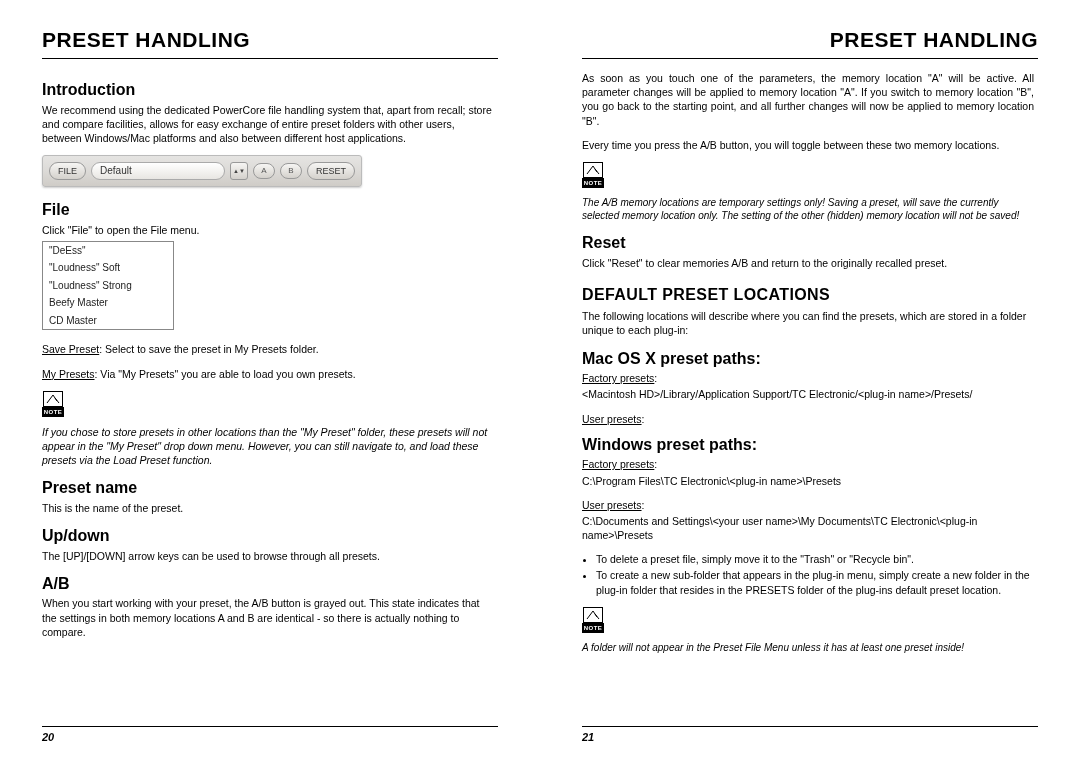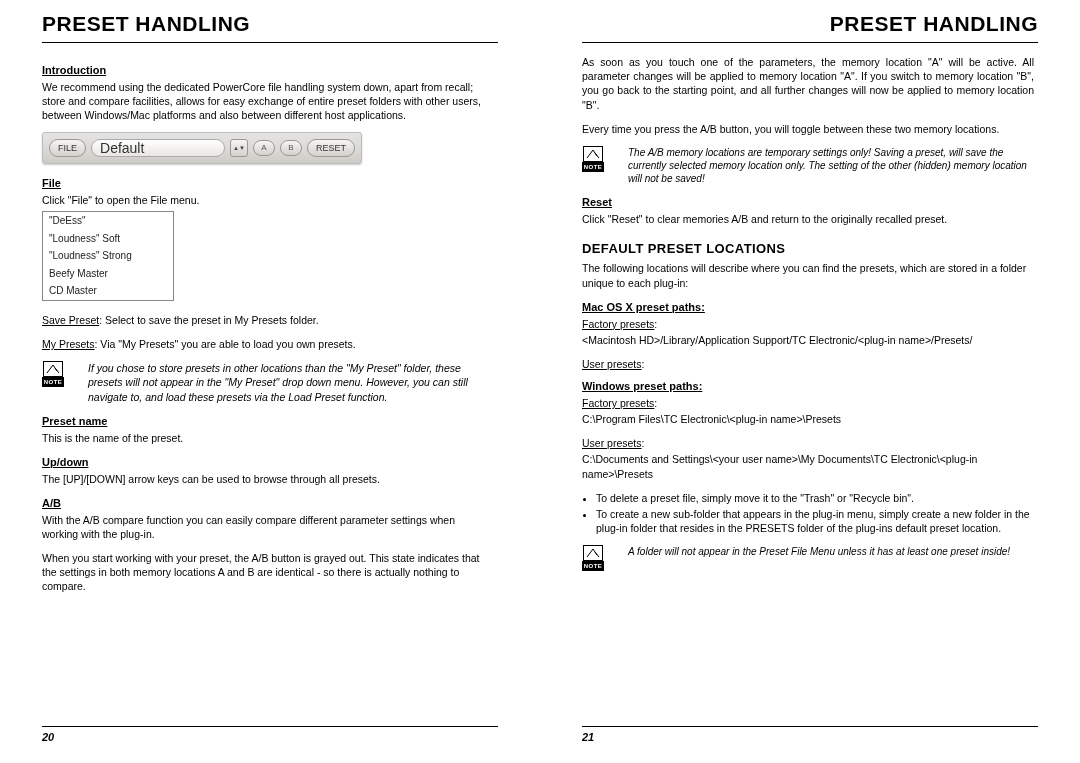--- a/index.html
+++ b/index.html
@@ -13,21 +13,21 @@
     height: 763px;
     overflow: hidden;
   }
   .spread {
     display: flex;
     width: 1080px;
     height: 763px;
   }
   .page {
     width: 540px;
-    padding: 12px 42px 20px 42px;
+    padding: 28px 42px 20px 42px;
     box-sizing: border-box;
     display: flex;
     flex-direction: column;
     position: relative;
   }
   .page-header {
     border-bottom: 1.5px solid #000;
     padding-bottom: 6px;
     margin-bottom: 12px;
   }
@@ -42,30 +42,29 @@
   .content {
     flex: 1;
     font-size: 10.5px;
     line-height: 1.35;
   }
   .underline { text-decoration: underline; }
   .para { margin: 0 4px 10px 0; }
   .tight { margin: 0 0 2px 0; }
   .section-heading {
     font-weight: bold;
-    font-size: 11px;
+    font-size: 16px;
     margin-top: 8px;
     margin-bottom: 2px;
-    text-decoration: underline;
   }
   .big-heading {
     font-family: "Arial Narrow", Arial, sans-serif;
     font-stretch: condensed;
     font-weight: 900;
-    font-size: 13px;
+    font-size: 16px;
     letter-spacing: 0.4px;
     margin-top: 14px;
     margin-bottom: 4px;
   }
   .toolbar-img {
     width: 320px;
     height: 32px;
     background: linear-gradient(#e5e4e2, #dcdad7 50%, #cfccc7);
     border: 1px solid #bbb;
     border-radius: 3px;
@@ -91,21 +90,21 @@
     padding: 0 8px;
   }
   .tb-field {
     background: linear-gradient(#fff,#e8e6e2);
     border: 1px solid #aaa;
     border-radius: 10px;
     height: 16px;
     flex: 1;
     display: flex;
     align-items: center;
-    font-size: 14px;
+    font-size: 10px;
     padding: 0 8px;
     color: #333;
     font-family: Arial, sans-serif;
   }
   .tb-stepper {
     width: 16px; height: 16px;
     background: linear-gradient(#f6f5f3,#d4d1cc);
     border: 1px solid #999;
     border-radius: 3px;
     display: flex; flex-direction: column;
@@ -130,22 +129,23 @@
     margin: 4px 0 12px 0;
     font-family: Arial, sans-serif;
   }
   .menu-box div {
     padding: 2px 6px;
     font-size: 10px;
     color: #222;
   }
   .note-row {
     display: flex;
-    gap: 24px;
+    gap: 8px;
     margin: 8px 0 10px 0;
+    flex-direction: column;
   }
   .note-icon {
     width: 22px;
     flex-shrink: 0;
     text-align: center;
   }
   .note-icon svg { display: block; margin: 0 auto; }
   .note-icon .note-label {
     background: #000;
     color: #fff;
@@ -177,21 +177,21 @@
 
 <div class="spread">
 
   <div class="page">
     <div class="page-header">
       <div class="page-title">PRESET HANDLING</div>
     </div>
 
     <div class="content">
       <div class="section-heading">Introduction</div>
-      <p class="para">We recommend using the dedicated PowerCore file handling system down, apart from recall; store and compare facilities, allows for easy exchange of entire preset folders with other users, between Windows/Mac platforms and also between different host applications.</p>
+      <p class="para">We recommend using the dedicated PowerCore file handling system that, apart from recall; store and compare facilities, allows for easy exchange of entire preset folders with other users, between Windows/Mac platforms and also between different host applications.</p>
 
       <div class="toolbar-img">
         <div class="tb-btn">FILE</div>
         <div class="tb-field">Default</div>
         <div class="tb-stepper">▲▼</div>
         <div class="tb-small">A</div>
         <div class="tb-small">B</div>
         <div class="tb-btn">RESET</div>
       </div>
 
@@ -220,21 +220,20 @@
         <div class="note-text-plain">If you chose to store presets in other locations than the "My Preset" folder, these presets will not appear in the "My Preset" drop down menu. However, you can still navigate to, and load these presets via the Load Preset function.</div>
       </div>
 
       <div class="section-heading">Preset name</div>
       <p class="para">This is the name of the preset.</p>
 
       <div class="section-heading">Up/down</div>
       <p class="para">The [UP]/[DOWN] arrow keys can be used to browse through all presets.</p>
 
       <div class="section-heading">A/B</div>
-      <p class="para">With the A/B compare function you can easily compare different parameter settings when working with the plug-in.</p>
       <p class="para">When you start working with your preset, the A/B button is grayed out. This state indicates that the settings in both memory locations A and B are identical - so there is actually nothing to compare.</p>
     </div>
 
     <div class="page-footer">20</div>
   </div>
 
   <div class="page">
     <div class="page-header">
       <div class="page-title right">PRESET HANDLING</div>
     </div>

